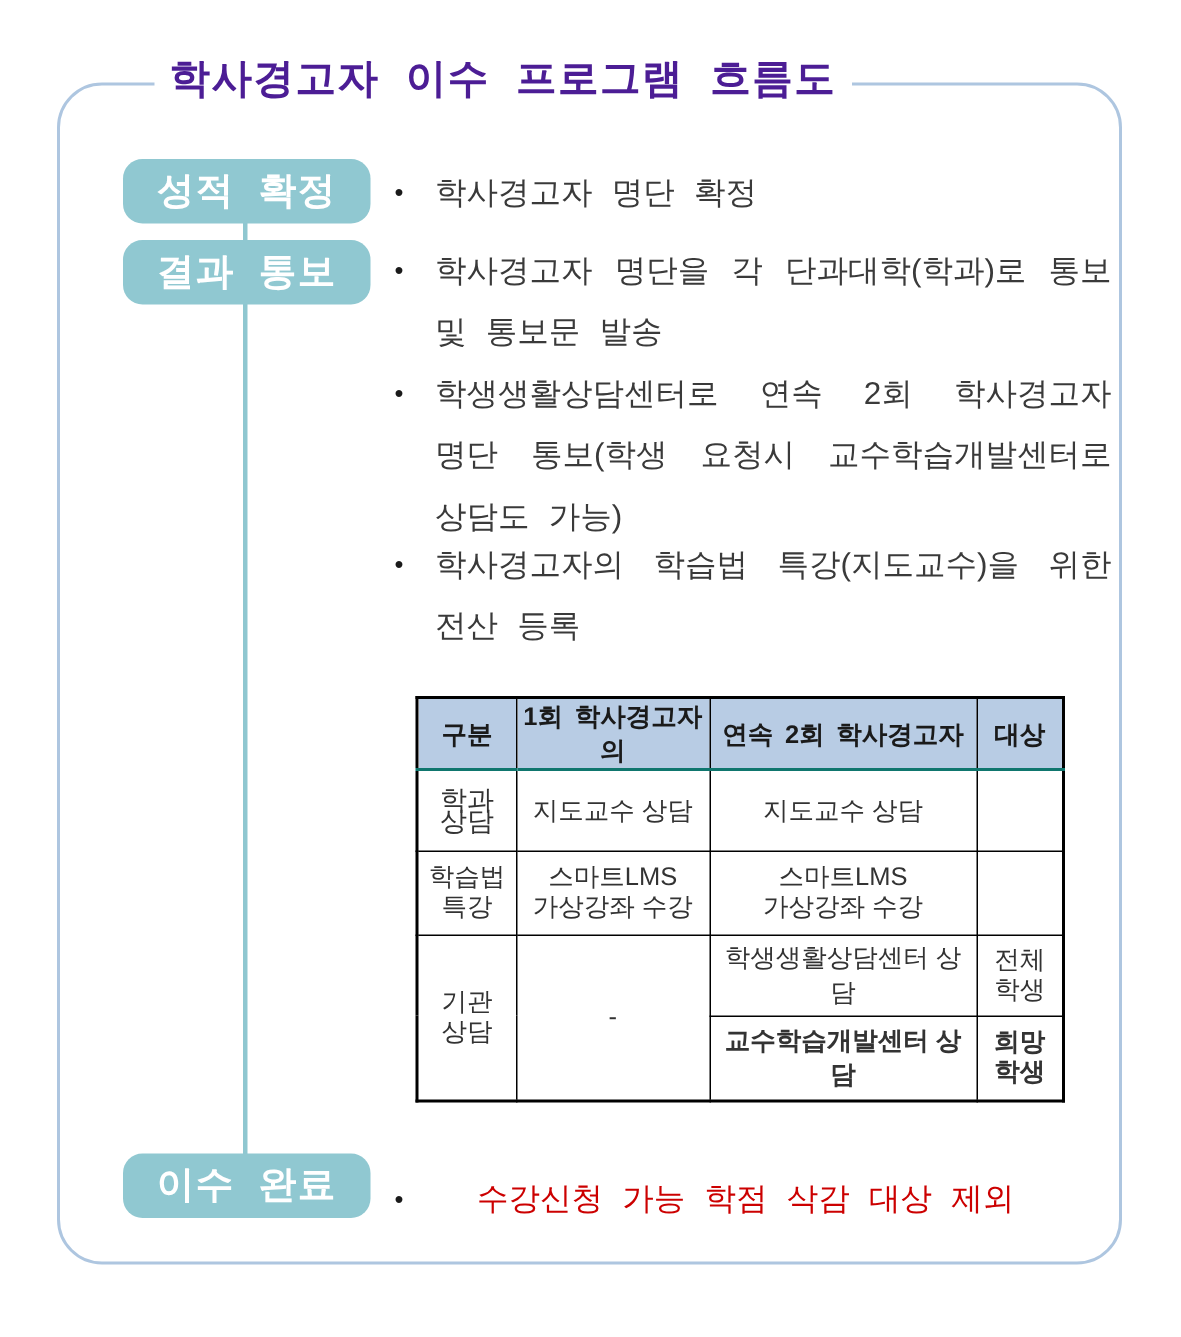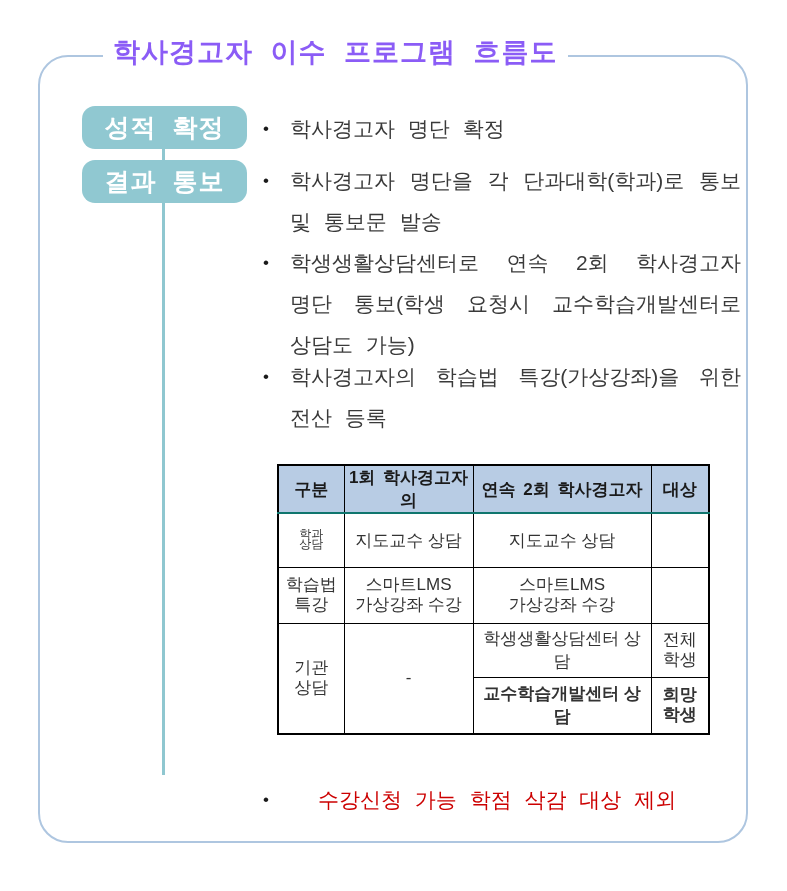--- a/index.html
+++ b/index.html
@@ -28,21 +28,21 @@
   }
   
   .page-title {
     position: absolute;
     left: 103px;
     top: 34px;
     background: #ffffff;
     padding: 0 10px;
     font-size: 27px;
     font-weight: bold;
-    color: #8b5cf6;
+    color: #4c1d95;
     letter-spacing: 1px;
     word-spacing: 9px;
     white-space: nowrap;
   }
   
   .flow-connector {
     position: absolute;
     left: 162px;
     top: 145px;
     width: 3px;
@@ -125,54 +125,55 @@
     color: #1a1a1a;
     border-bottom: 2px solid #0f766e;
     word-spacing: 3px;
   }
   .row-head   { height: 44px; }
   .row-1      { height: 54px; }
   .row-2      { height: 56px; }
   .row-3a     { height: 54px; }
   .row-3b     { height: 57px; font-weight: bold; }
   .cell-pre   { white-space: pre-line; line-height: 1.2; }
-  .cell-tight { white-space: pre-line; line-height: 0.82; font-size: 12px; }
+  .cell-tight { white-space: pre-line; line-height: 0.82; font-size: 18px; }
 </style>
 </head>
 <body>
 
 <div class="canvas">
 
   <div class="outer-frame"></div>
 
   <div class="page-title">학사경고자 이수 프로그램 흐름도</div>
 
   <div class="flow-connector"></div>
 
   <div class="step-box step-2">결과 통보</div>
   <div class="step-box step-1">성적 확정</div>
+  <div class="step-box step-4">이수 완료</div>
 
   <div class="bullet-item bullet-1">
     <span class="bullet-marker">•</span>
     <span class="bullet-text">학사경고자 명단 확정</span>
   </div>
 
   <div class="bullet-item bullet-2">
     <span class="bullet-marker">•</span>
     <span class="bullet-text">학사경고자 명단을 각 단과대학(학과)로 통보 및 통보문 발송</span>
   </div>
 
   <div class="bullet-item bullet-3">
     <span class="bullet-marker">•</span>
     <span class="bullet-text">학생생활상담센터로 연속 2회 학사경고자 명단 통보(학생 요청시 교수학습개발센터로 상담도 가능)</span>
   </div>
 
   <div class="bullet-item bullet-4">
     <span class="bullet-marker">•</span>
-    <span class="bullet-text">학사경고자의 학습법 특강(가상강좌)을 위한 전산 등록</span>
+    <span class="bullet-text">학사경고자의 학습법 특강(지도교수)을 위한 전산 등록</span>
   </div>
 
   <div class="bullet-item bullet-red">
     <span class="bullet-marker">•</span>
     <span class="bullet-text">수강신청 가능 학점 삭감 대상 제외</span>
   </div>
 
   <table class="consult-table">
     <colgroup>
       <col style="width:66px">

